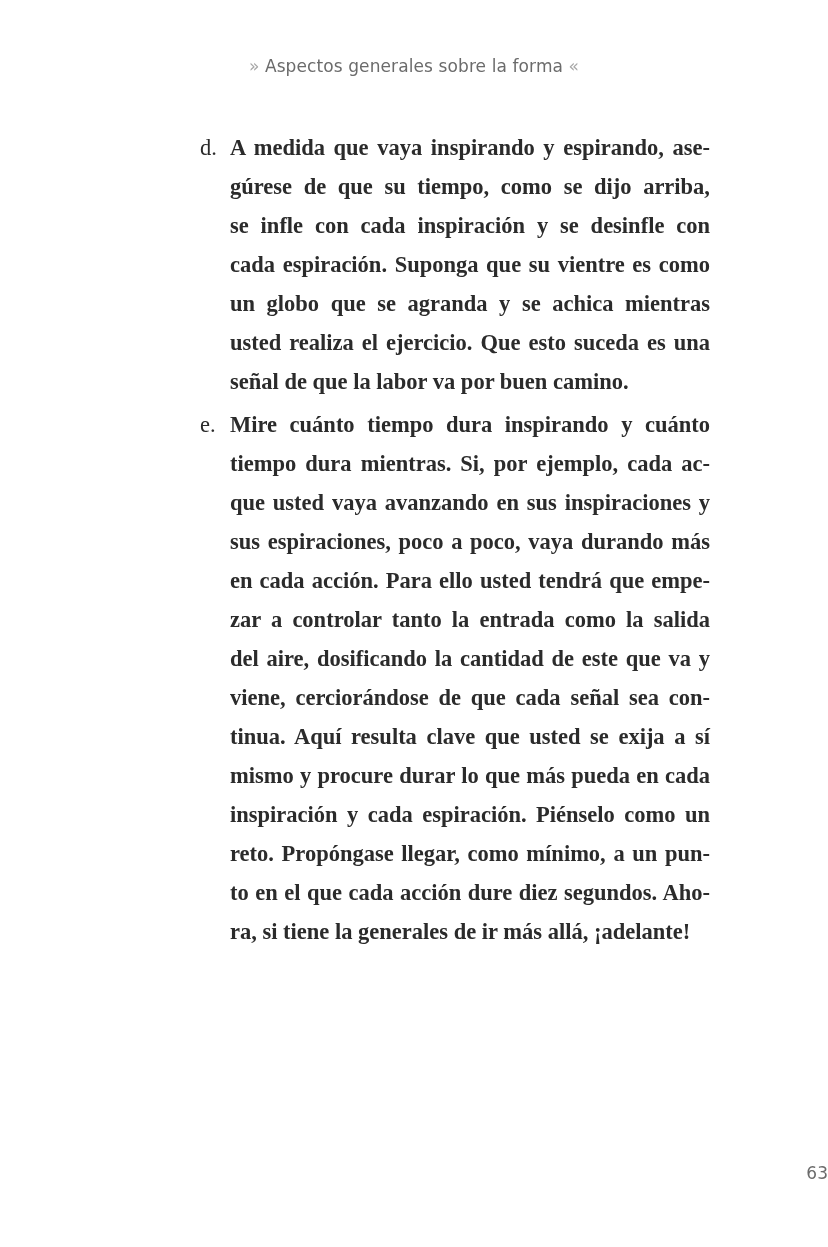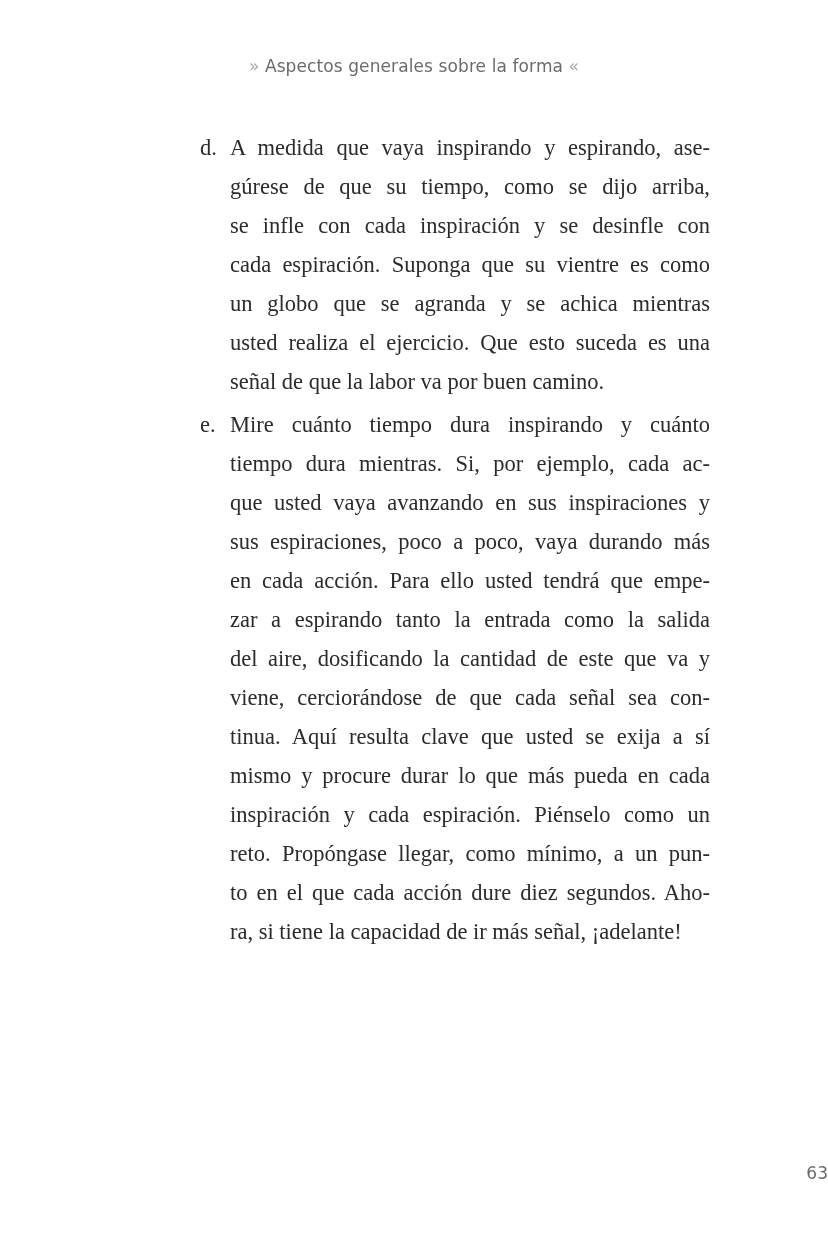--- a/index.html
+++ b/index.html
@@ -45,20 +45,21 @@
     .list-marker {
       position: absolute;
       left: 0;
       top: 0;
     }
     .line {
       display: block;
       text-align: justify;
       text-align-last: justify;
       white-space: nowrap;
+      font-weight: bold;
     }
     .line.last {
       text-align-last: left;
     }
     .page-number {
       position: absolute;
       top: 1163px;
       left: 0;
       width: 828px;
       text-align: right;
@@ -88,25 +89,25 @@
     <span class="line last">señal de que la labor va por buen camino.</span>
   </div>
 
   <div class="list-item">
     <span class="list-marker">e.</span>
     <span class="line">Mire cuánto tiempo dura inspirando y cuánto</span>
     <span class="line">tiempo dura mientras. Si, por ejemplo, cada ac-</span>
     <span class="line">que usted vaya avanzando en sus inspiraciones y</span>
     <span class="line">sus espiraciones, poco a poco, vaya durando más</span>
     <span class="line">en cada acción. Para ello usted tendrá que empe-</span>
-    <span class="line">zar a espirando tanto la entrada como la salida</span>
+    <span class="line">zar a controlar tanto la entrada como la salida</span>
     <span class="line">del aire, dosificando la cantidad de este que va y</span>
     <span class="line">viene, cerciorándose de que cada señal sea con-</span>
     <span class="line">tinua. Aquí resulta clave que usted se exija a sí</span>
     <span class="line">mismo y procure durar lo que más pueda en cada</span>
     <span class="line">inspiración y cada espiración. Piénselo como un</span>
     <span class="line">reto. Propóngase llegar, como mínimo, a un pun-</span>
     <span class="line">to en el que cada acción dure diez segundos. Aho-</span>
-    <span class="line last">ra, si tiene la capacidad de ir más señal, ¡adelante!</span>
+    <span class="line last">ra, si tiene la generales de ir más allá, ¡adelante!</span>
   </div>
 </div>
 
 <div class="page-number">63</div>
 
 </body></html>

